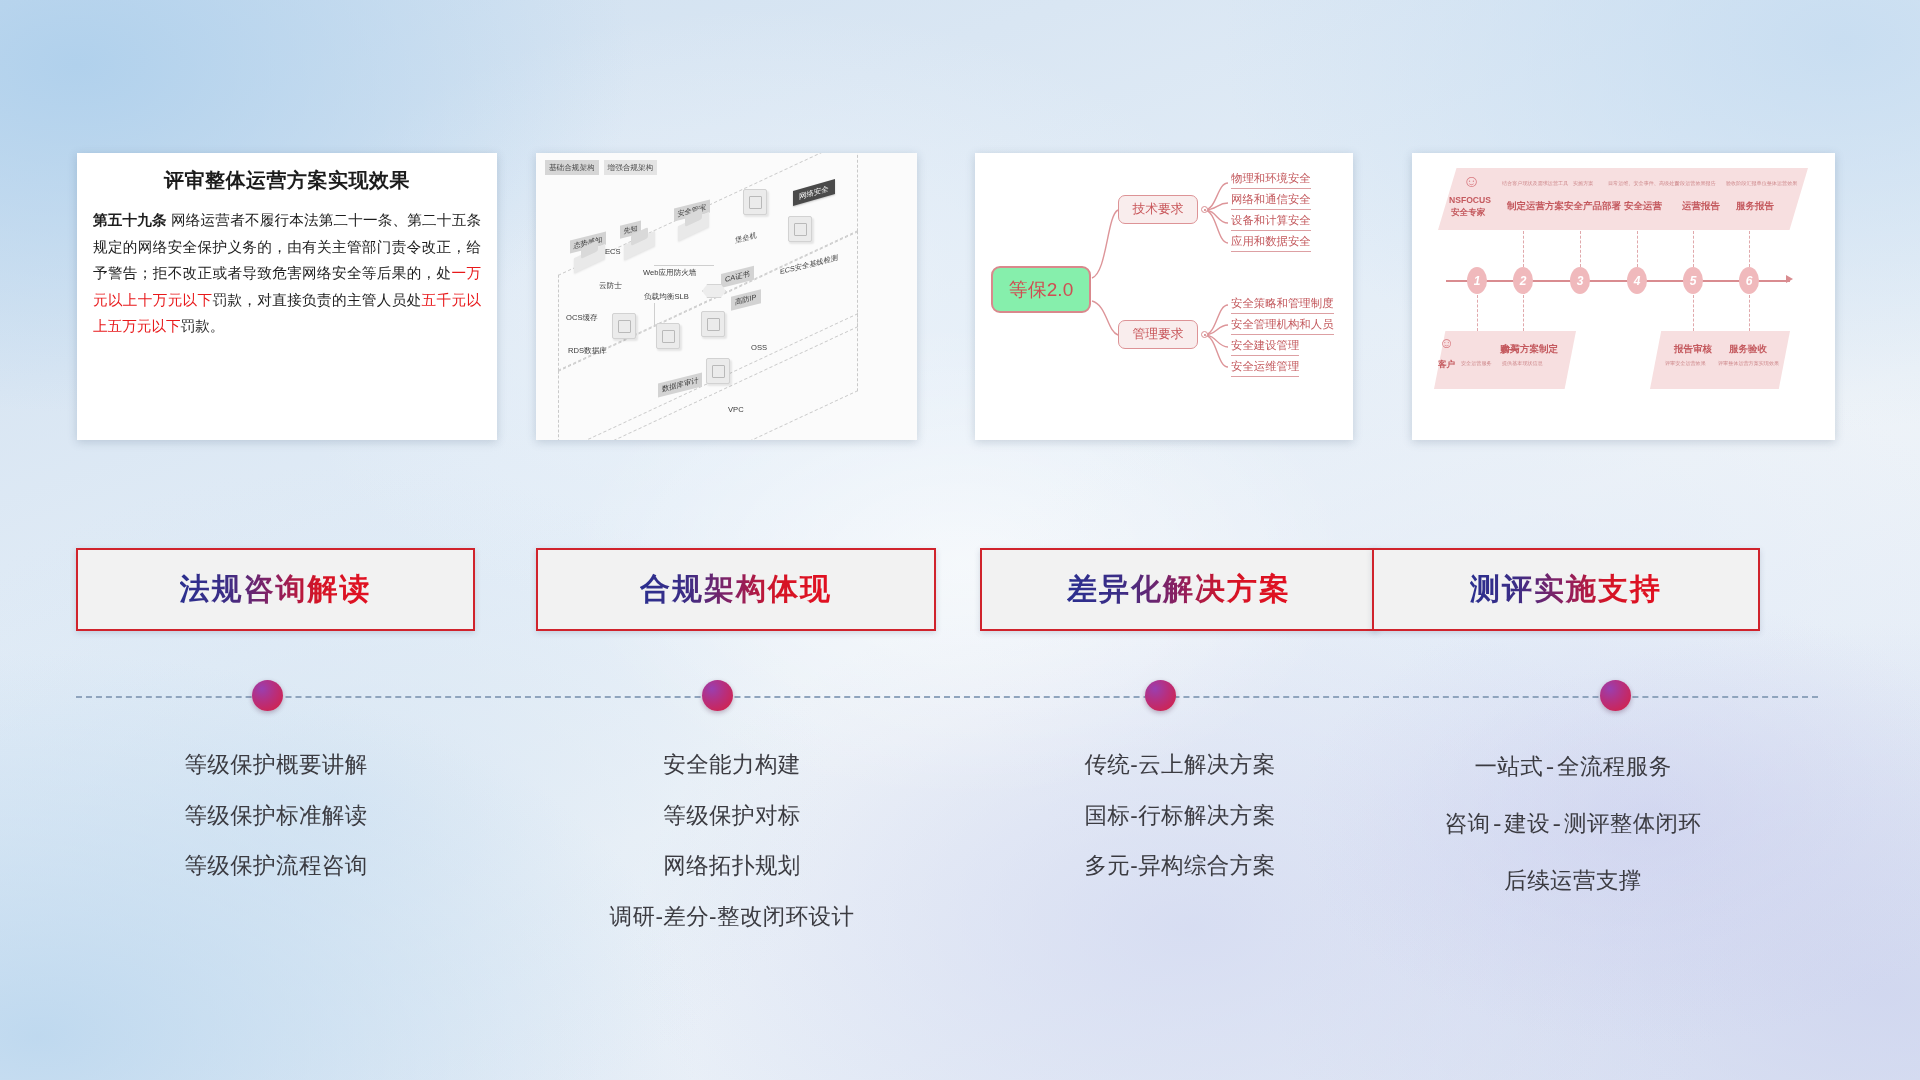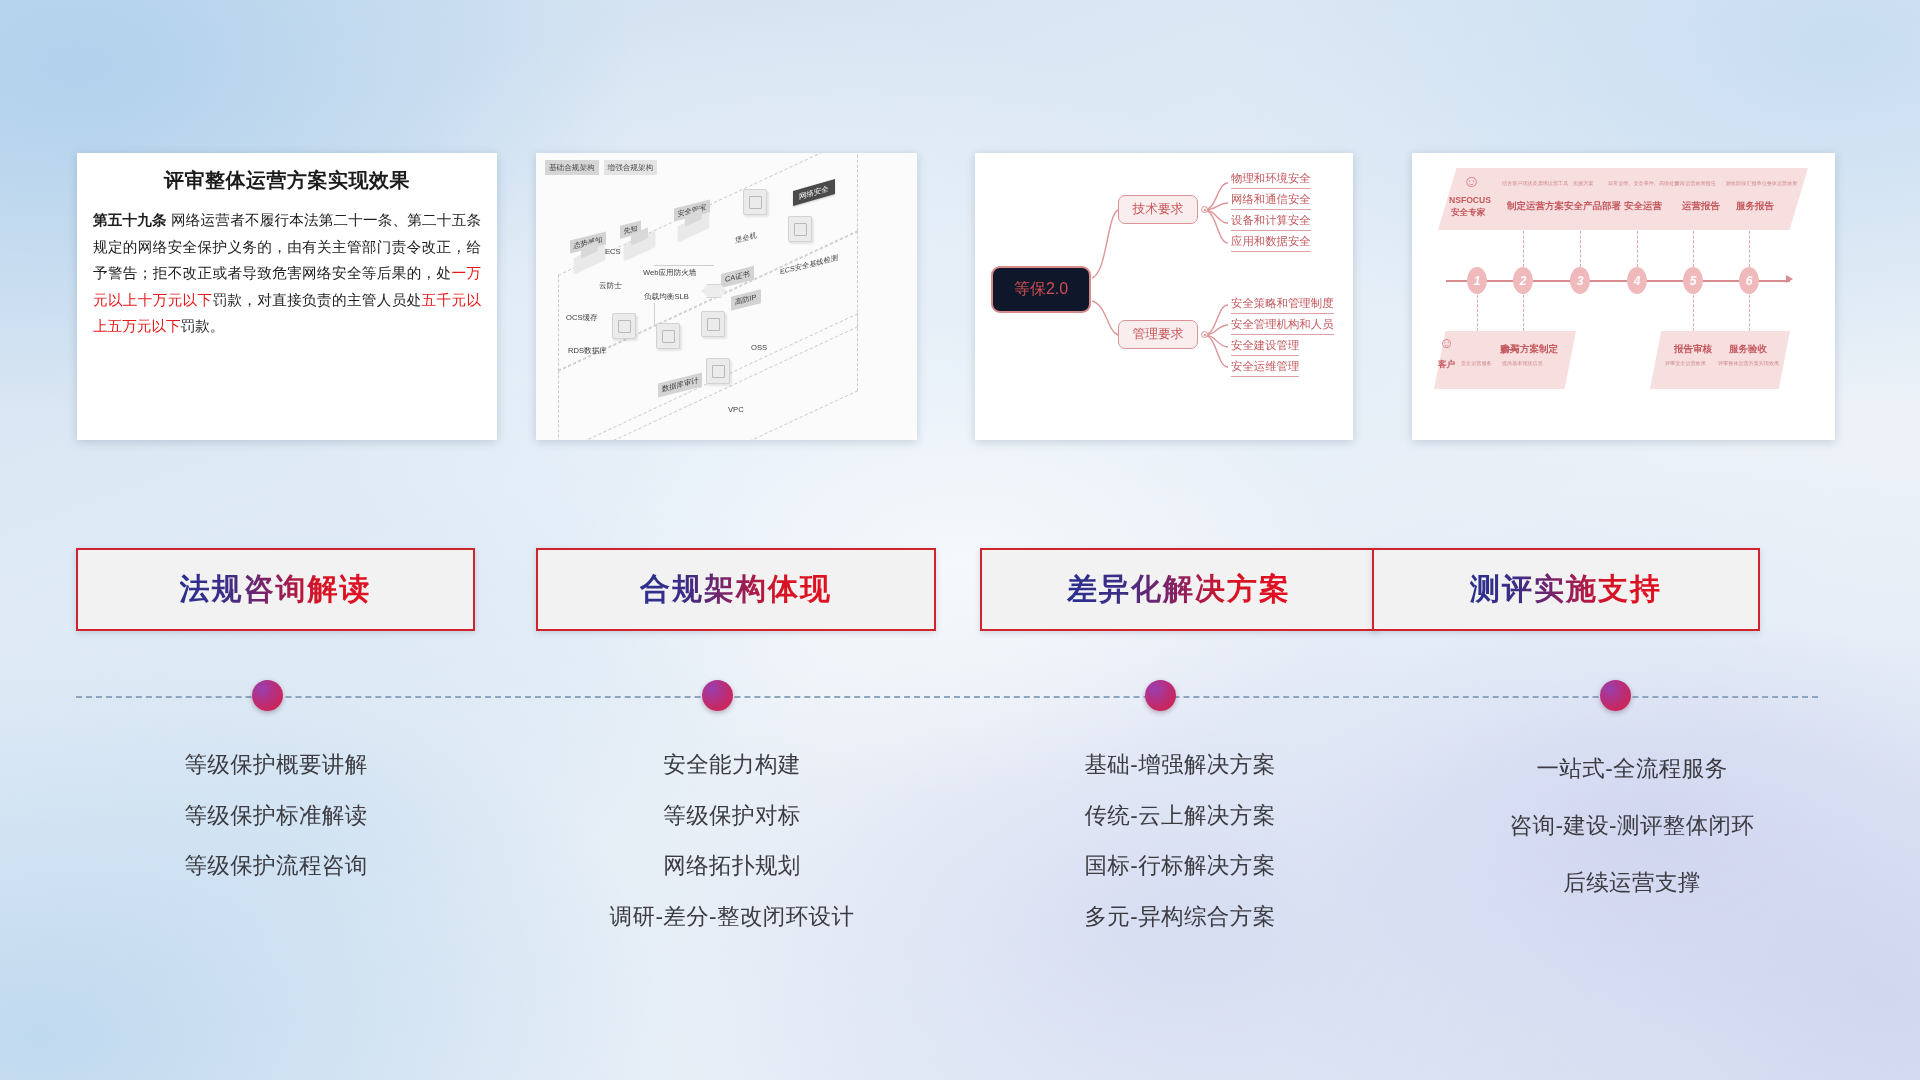--- a/index.html
+++ b/index.html
@@ -122,23 +122,23 @@
     position:absolute; width:24px; height:14px; background:#ededed;
     border:1px solid #d4d4d4;
     clip-path:polygon(22% 0,78% 0,100% 50%,78% 100%,22% 100%,0 50%);
   }
   .thinline { position:absolute; background:#cfcfcf; }
 
   
   .mind { position:relative; width:100%; height:100%; }
   .mm-root {
     position:absolute; left:16px; top:113px; width:100px; height:47px;
-    border:2.5px solid #d9888c; border-radius:9px; background:#0f172a;
+    border:2.5px solid #d9888c; border-radius:9px; background:#86efac;
     display:flex; align-items:center; justify-content:center;
-    font-size:16px; color:#cf4e52;
+    font-size:19px; color:#cf4e52;
   }
   .mm-mid {
     position:absolute; width:80px; height:29px;
     border:1.4px solid #dd9396; border-radius:7px; background:#f9eded;
     display:flex; align-items:center; justify-content:center;
     font-size:12.8px; color:#c8565a;
   }
   .mm-mid.m1 { left:143px; top:42px; }
   .mm-mid.m2 { left:143px; top:167px; }
   .mm-leaf {
@@ -217,21 +217,21 @@
   .tl-dot.d1 { left:252px; }
   .tl-dot.d2 { left:702px; }
   .tl-dot.d3 { left:1145px; }
   .tl-dot.d4 { left:1600px; }
 
   
   .col { position:absolute; top:740px; width:400px; text-align:center; }
   .col.k1 { left:76px; }
   .col.k2 { left:532px; }
   .col.k3 { left:980px; }
-  .col.k4 { left:1432px; }
+  .col.k4 { left:1373px;font-family:Liberation Mono, monospace; }
   .col p {
     font-size:22.5px; color:#3b3b41; line-height:50.5px;
     letter-spacing:.4px;
   }
   .col.k4 p { line-height:57px; }
 </style>
 </head>
 <body>
 
 <div id="bg">
@@ -439,21 +439,20 @@
     <p>等级保护标准解读</p>
     <p>等级保护流程咨询</p>
   </div>
   <div class="col k2">
     <p>安全能力构建</p>
     <p>等级保护对标</p>
     <p>网络拓扑规划</p>
     <p>调研-差分-整改闭环设计</p>
   </div>
   <div class="col k3">
-    <p>基础-增强解决方案</p>
     <p>传统-云上解决方案</p>
     <p>国标-行标解决方案</p>
     <p>多元-异构综合方案</p>
   </div>
   <div class="col k4">
     <p>一站式-全流程服务</p>
     <p>咨询-建设-测评整体闭环</p>
     <p>后续运营支撑</p>
   </div>
 

